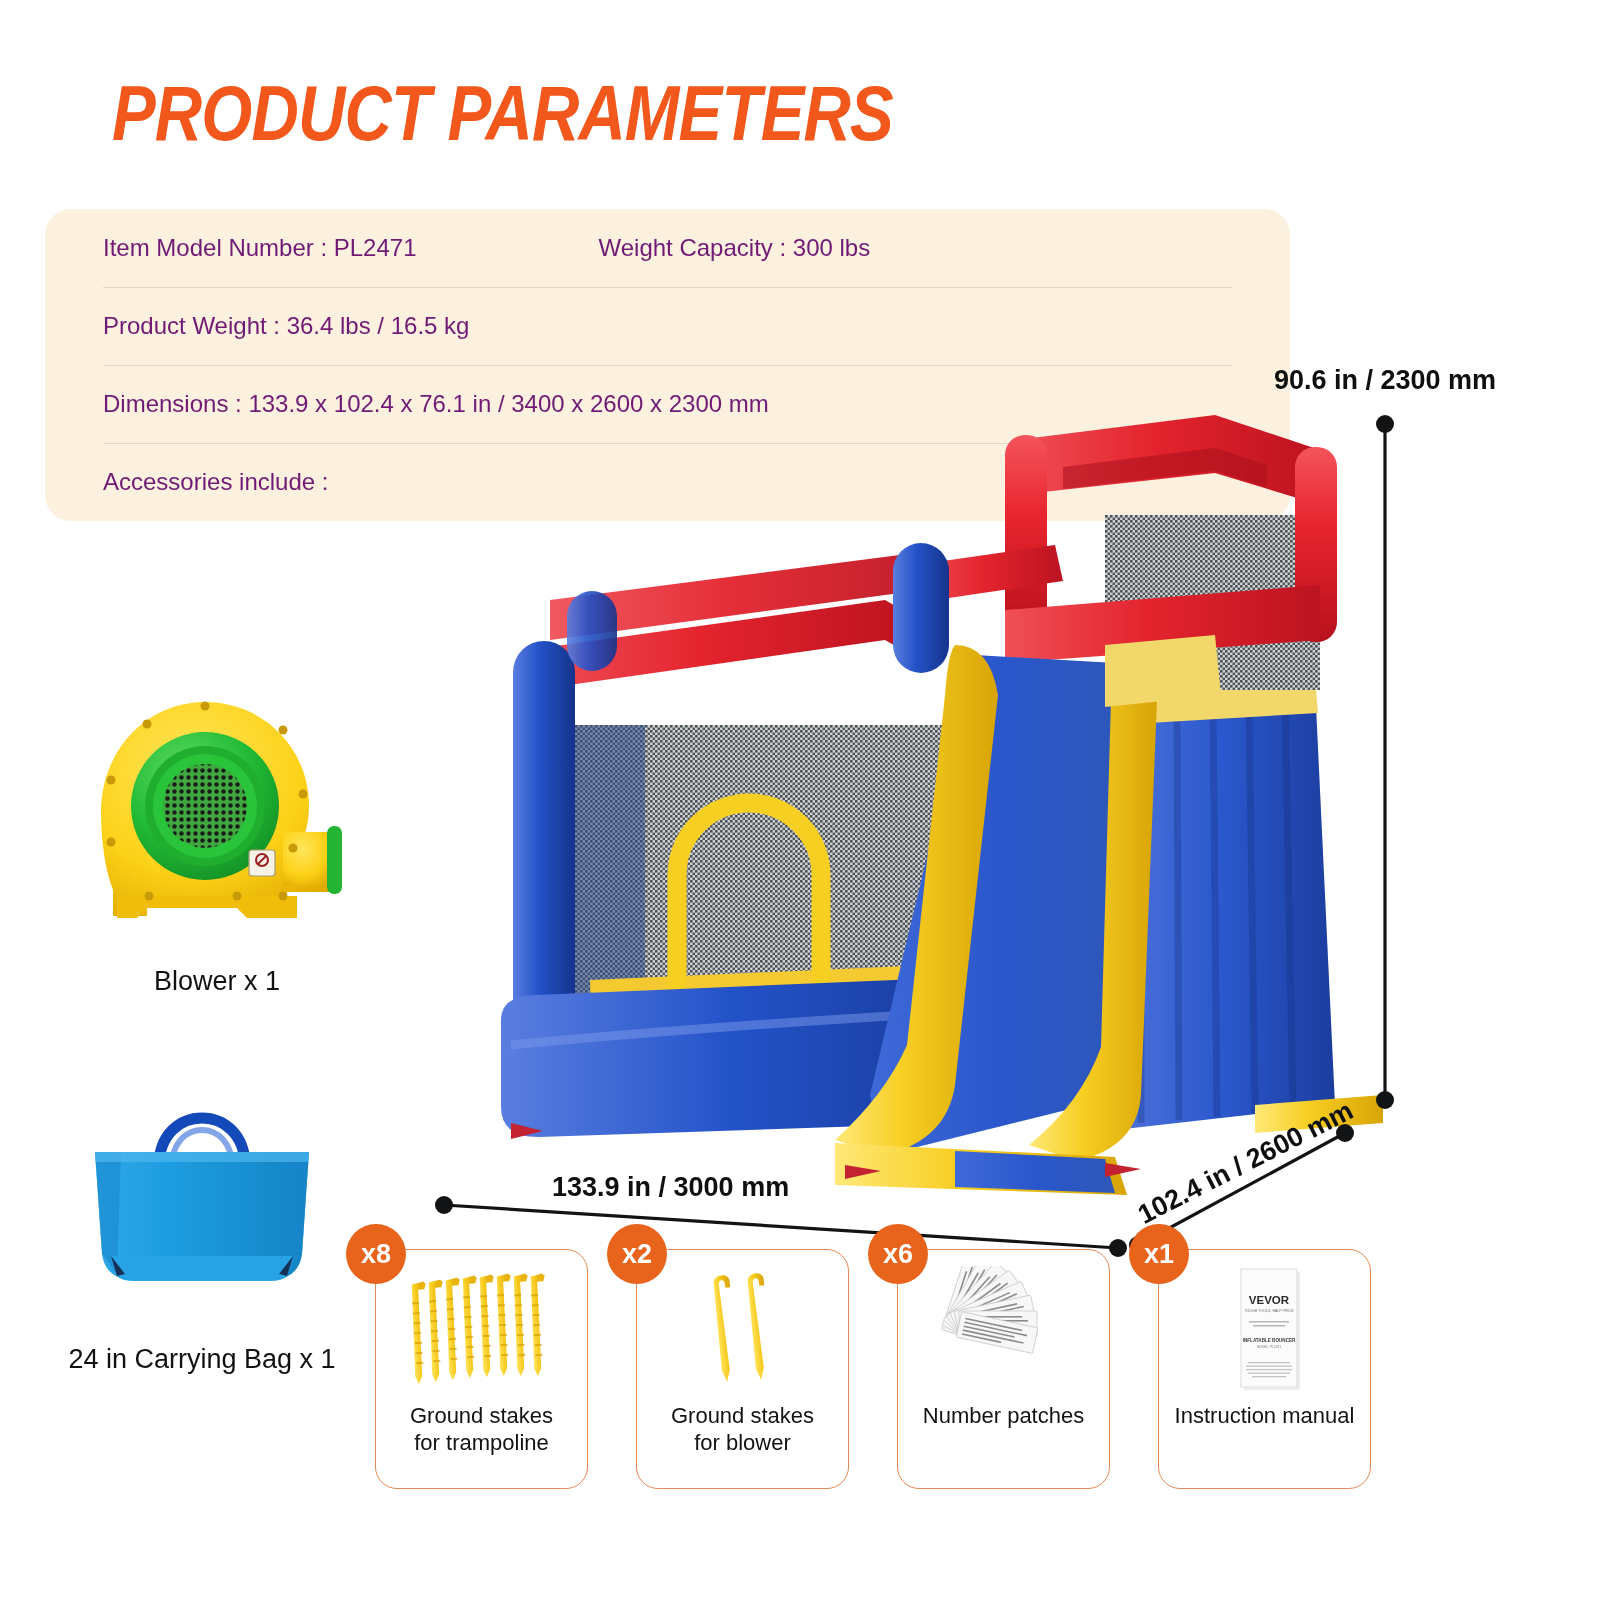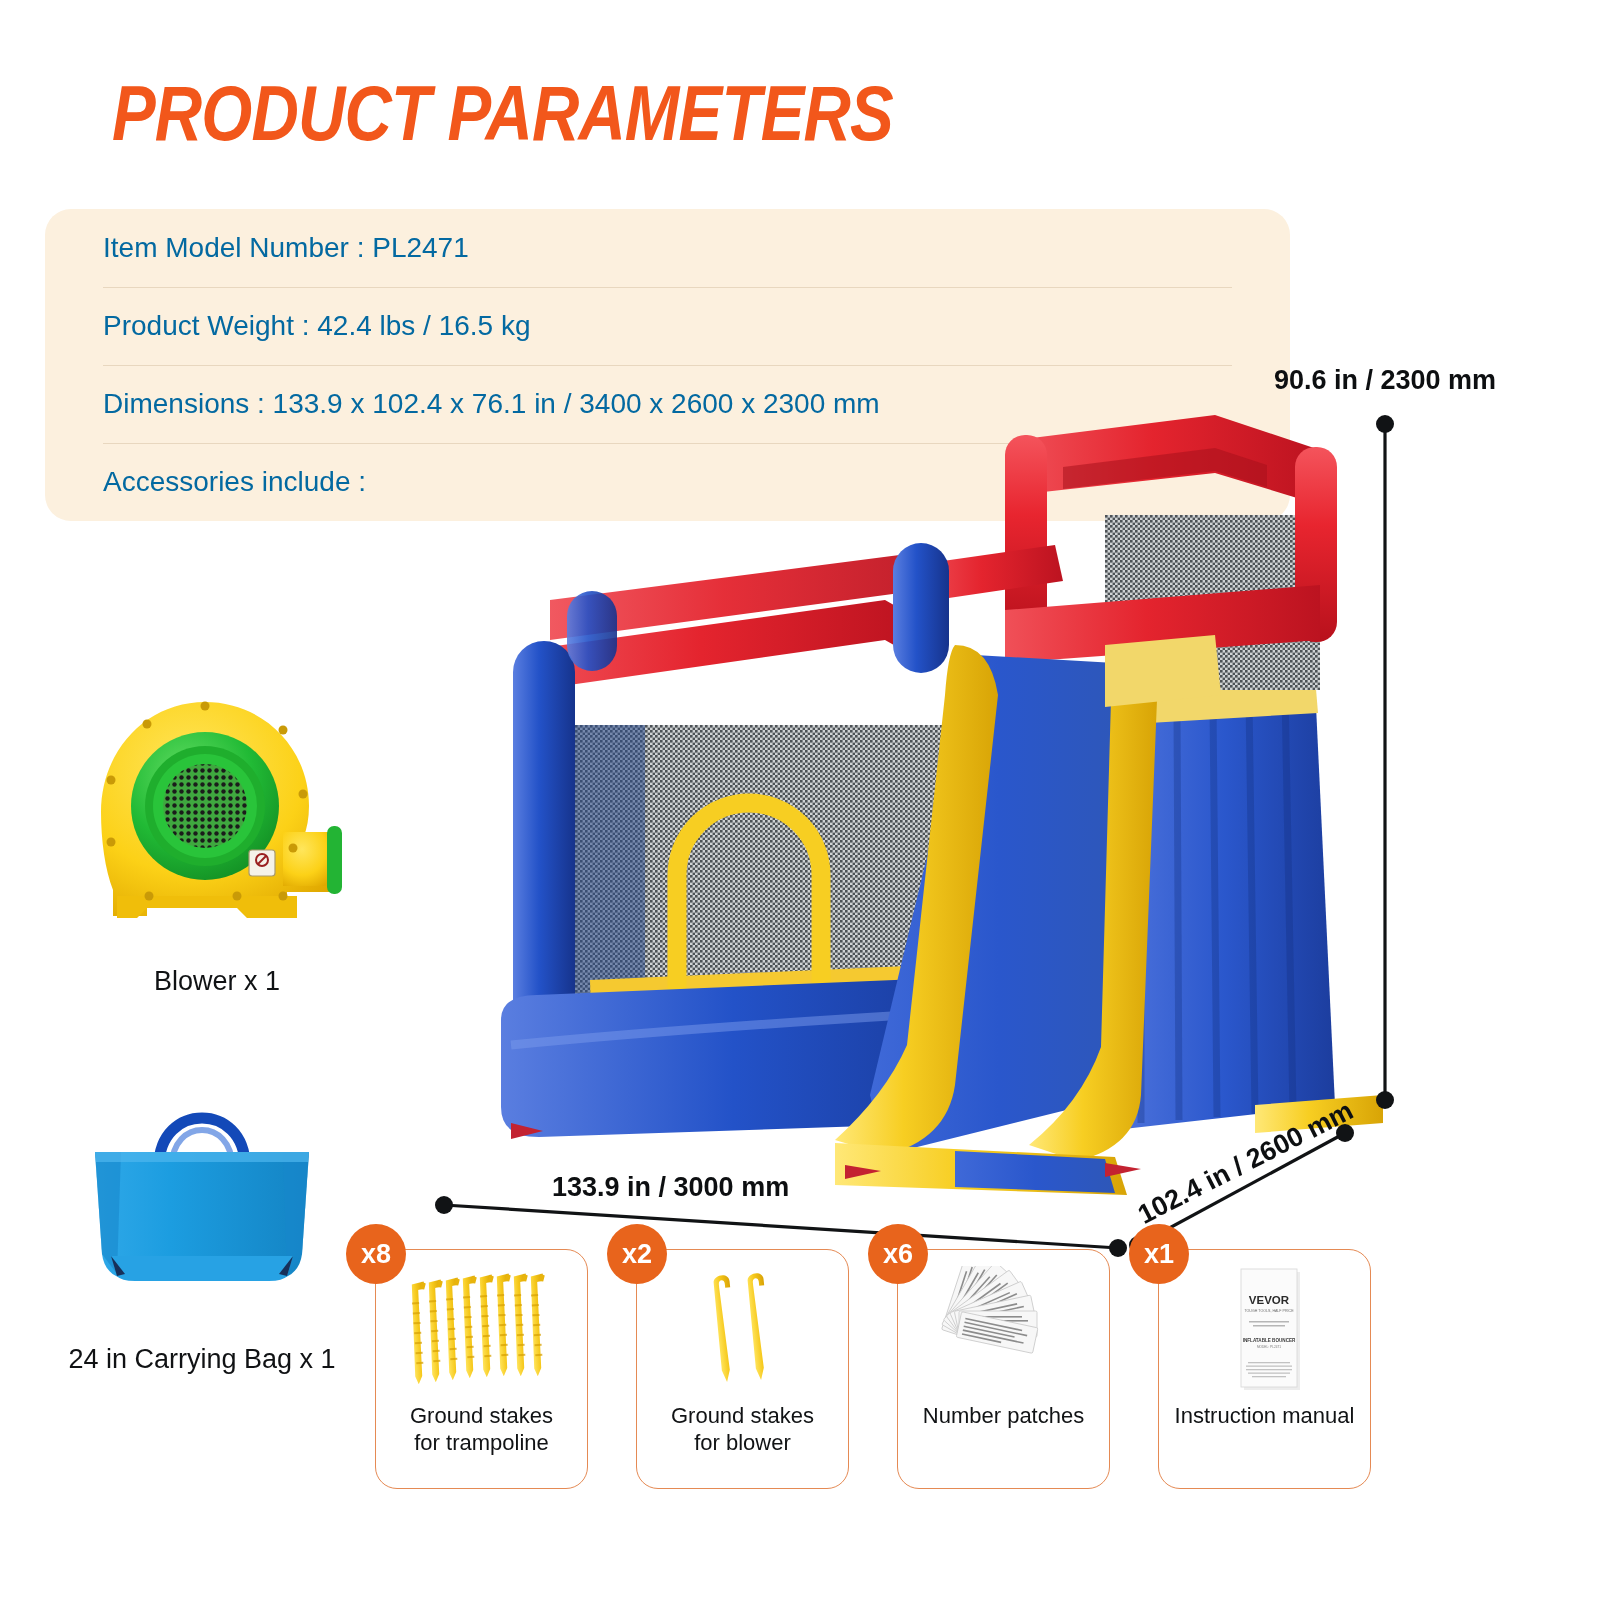--- a/index.html
+++ b/index.html
@@ -45,22 +45,22 @@
     position: relative;
   }
   .spec-row + .spec-row::before {
     content: "";
     position: absolute;
     left: 0; right: 58px; top: 0;
     height: 1px;
     background: rgba(180,150,110,0.28);
   }
   .spec-text {
-    font-size: 28px;
-    color: #0369a1;
+    font-size: 24px;
+    color: #701a75;
     white-space: nowrap;
   }
   .spec-text.second { margin-left: 182px; }
 
   
   #product-illustration {
     position: absolute;
     left: 415px;
     top: 395px;
     width: 970px;
@@ -154,23 +154,24 @@
   }
 </style>
 </head>
 <body>
 
 <div id="page-title">PRODUCT PARAMETERS</div>
 
 <div id="spec-panel">
   <div class="spec-row">
     <span class="spec-text">Item Model Number : PL2471</span>
+    <span class="spec-text second">Weight Capacity : 300 lbs</span>
   </div>
   <div class="spec-row">
-    <span class="spec-text">Product Weight : 42.4 lbs / 16.5 kg</span>
+    <span class="spec-text">Product Weight : 36.4 lbs / 16.5 kg</span>
   </div>
   <div class="spec-row">
     <span class="spec-text">Dimensions : 133.9 x 102.4 x 76.1 in / 3400 x 2600 x 2300 mm</span>
   </div>
   <div class="spec-row">
     <span class="spec-text">Accessories include :</span>
   </div>
 </div>
 
 <div id="product-illustration">

